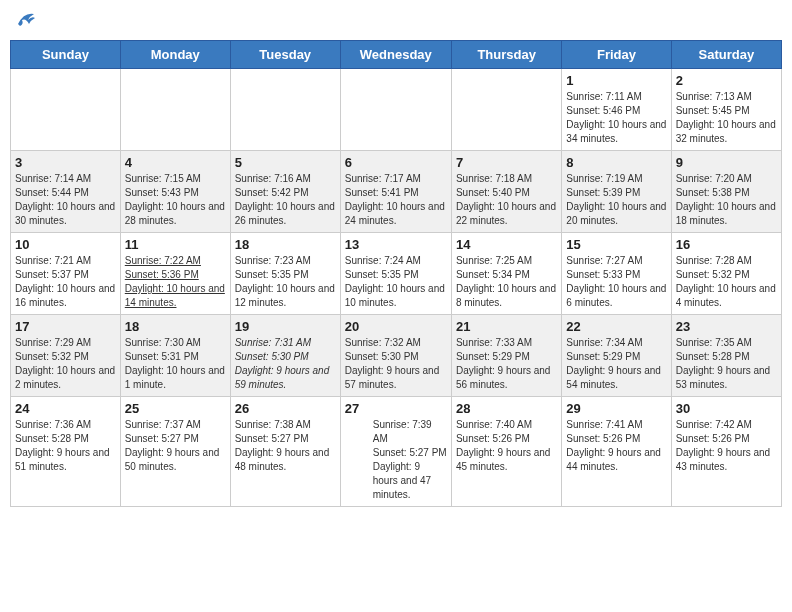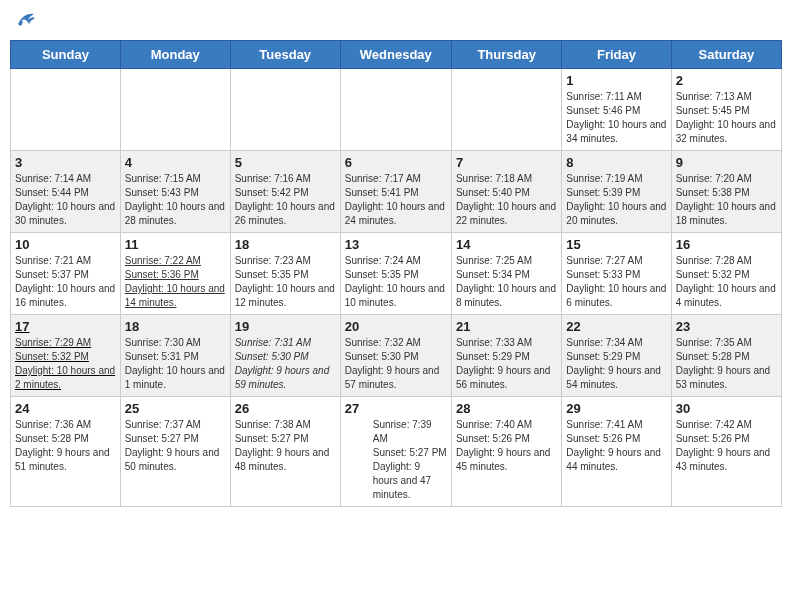--- a/index.html
+++ b/index.html
@@ -228,21 +228,21 @@
 Daylight: 10 hours and 6 minutes.</div>
         </td>
         <td style="background: rgb(255, 255, 255);">
           <span class="day-number">16</span>
           <div class="day-info" style="white-space: pre-line;">Sunrise: 7:28 AM
 Sunset: 5:32 PM
 Daylight: 10 hours and 4 minutes.</div>
         </td>
       </tr>
       <tr>
-        <td style="background: rgb(240, 240, 240); text-decoration: underline;">
+        <td style="background: rgb(240, 240, 240);">
           <span class="day-number">17</span>
           <div class="day-info" style="white-space: pre-line;">Sunrise: 7:29 AM
 Sunset: 5:32 PM
 Daylight: 10 hours and 2 minutes.</div>
         </td>
         <td style="background: rgb(240, 240, 240);">
           <span class="day-number">18</span>
           <div class="day-info" style="white-space: pre-line;">Sunrise: 7:30 AM
 Sunset: 5:31 PM
 Daylight: 10 hours and 1 minute.</div>

